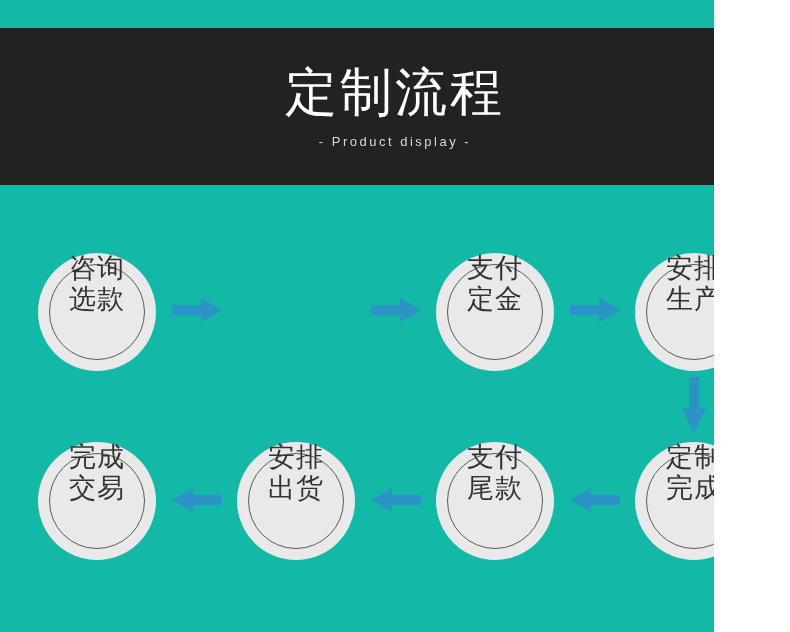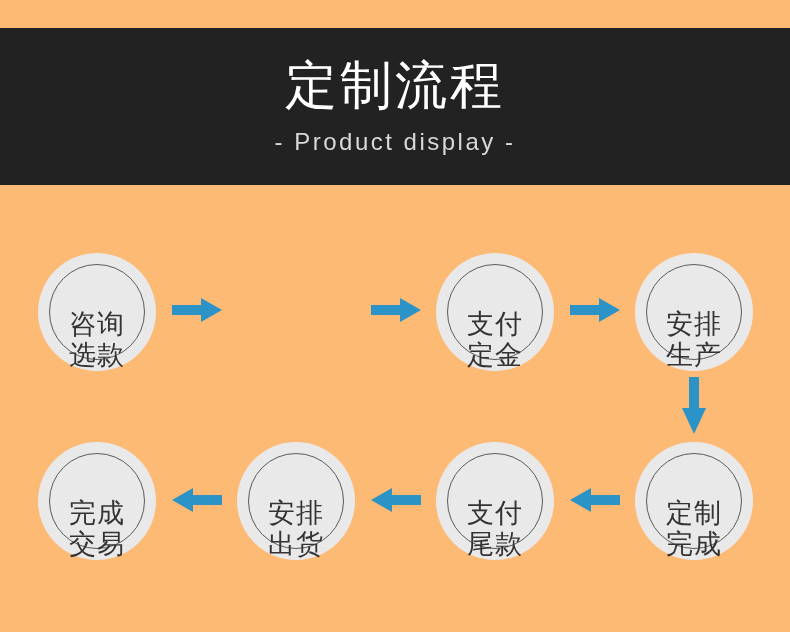--- a/index.html
+++ b/index.html
@@ -1,19 +1,19 @@
 <!DOCTYPE html>
 <html><head>
 <meta charset="utf-8">
 <style>
   html,body{margin:0;padding:0;background:#fff;}
   .canvas{
     position:relative;
-    width:790px;height:632px;
-    background:#fdba74;
+    width:714px;height:632px;
+    background:#14b8a6;
     overflow:hidden;
     font-family:"Liberation Sans","DejaVu Sans",sans-serif;
   }
   
   .banner{
     position:absolute;left:0;top:28px;
     width:790px;height:157px;
     background:#222222;
     display:flex;flex-direction:column;align-items:center;justify-content:center;
     box-sizing:border-box;
@@ -22,40 +22,40 @@
     margin:0;
     color:#ffffff;
     font-size:52px;
     font-weight:500;
     letter-spacing:3px;
     line-height:1.1;
   }
   .subtitle{
     margin-top:13px;
     color:#d9d9d9;
-    font-size:24px;
+    font-size:13px;
     font-weight:400;
     letter-spacing:2.5px;
   }
   
   .step{
     position:absolute;
     width:118px;height:118px;
     border-radius:50%;
     background:#e9e9e9;
   }
   .ring{
     position:absolute;
     left:11px;top:11px;right:11px;bottom:11px;
     border:1px solid #5a5a5a;
     border-radius:50%;
   }
   .label{
     position:absolute;left:0;top:0;right:0;bottom:0;
-    display:flex;flex-direction:column;align-items:center;justify-content:flex-end;
+    display:flex;flex-direction:column;align-items:center;justify-content:flex-start;
     font-size:27px;
     line-height:31px;
     letter-spacing:1px;
     color:#333333;
   }
   .c1{left:38px}.c2{left:237px}.c3{left:436px}.c4{left:635px}
   .r1{top:253px}.r2{top:442px}
   
   .arrow{position:absolute;display:block;}
   .ar1{left:172px;top:297px}

